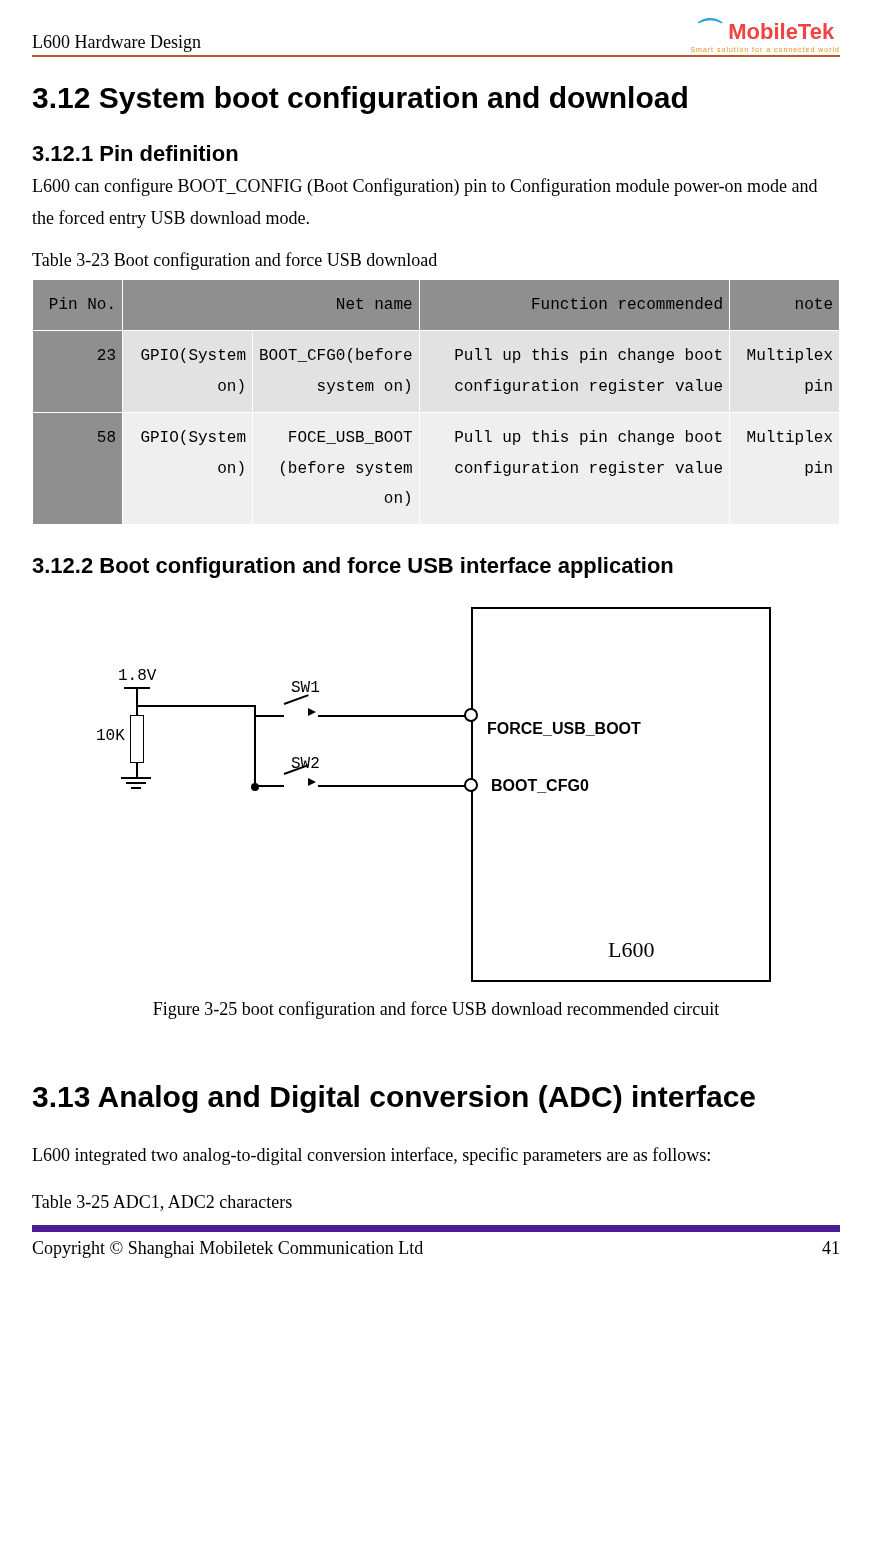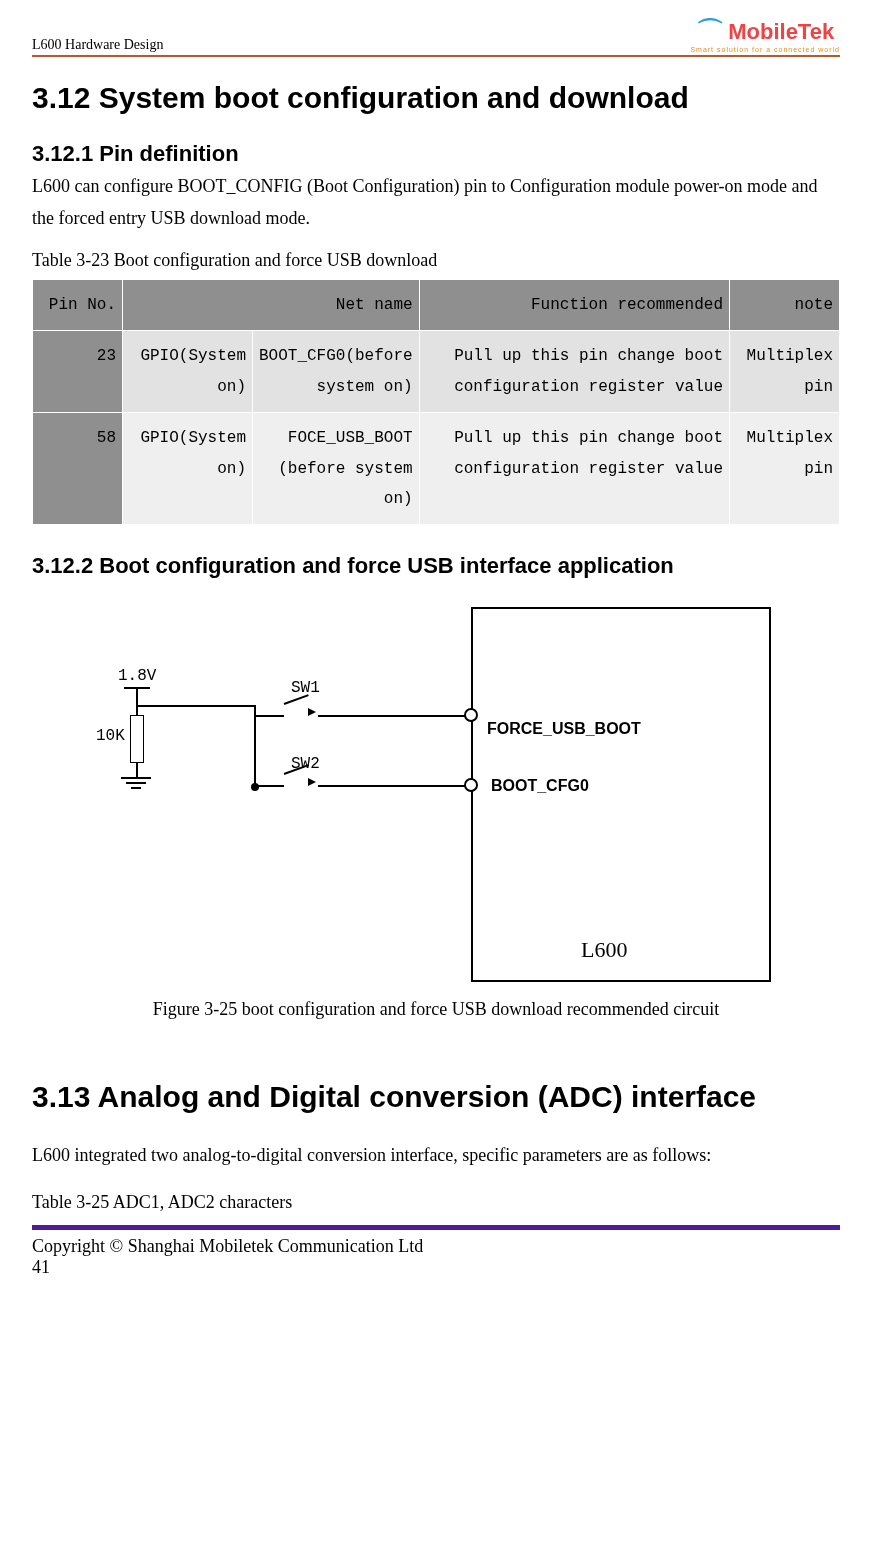--- a/index.html
+++ b/index.html
@@ -12,21 +12,21 @@
     }
     .page { padding: 18px 32px 20px 32px; }
     .header {
       display: flex;
       justify-content: space-between;
       align-items: flex-end;
       border-bottom: 2px solid #b55a29;
       margin-bottom: 20px;
       padding-bottom: 2px;
     }
-    .hdr-title { font-size: 14px; }
+    .hdr-title { font-size: 18px; }
     .logo {
       display: flex;
       flex-direction: column;
       align-items: center;
     }
     .logo-top {
       display: flex;
       align-items: center;
       gap: 4px;
     }
@@ -51,48 +51,47 @@
     .col-note { width: 110px; }
 
     .diagram { position: relative; width: 700px; height: 380px; margin: 28px auto 0; }
     .box {
       position: absolute;
       left: 385px; top: 0;
       width: 300px; height: 375px;
       border: 2px solid #000;
     }
     .pin-label { position: absolute; font-family: Arial, sans-serif; font-weight: bold; font-size: 16px; }
-    .chip-name { position: absolute; left: 495px; top: 330px; font-family: "SimSun", serif; font-size: 22px; }
+    .chip-name { position: absolute; left: 522px; top: 330px; font-family: "SimSun", serif; font-size: 22px; }
     .pin-circle {
       position: absolute; width: 14px; height: 14px; border-radius: 50%;
       border: 2px solid #000; background: #fff;
     }
     
     .wire { position: absolute; background: #000; }
     
     .sw-lbl { position: absolute; font-family: "SimSun","Courier New",monospace; font-size: 16px; }
     
     .rbox { position: absolute; left: 44px; top: 108px; width: 14px; height: 48px; border: 1px solid #000; background: #fff; }
     .rlbl { position: absolute; left: 10px; top: 120px; font-family: "SimSun","Courier New",monospace; font-size: 16px; }
     .v18 { position: absolute; left: 32px; top: 60px; font-family: "SimSun","Courier New",monospace; font-size: 16px; }
     .v18-bar { position: absolute; left: 38px; top: 80px; width: 26px; height: 2px; background: #000; }
     .gnd-line1 { position: absolute; left: 35px; top: 170px; width: 30px; height: 2px; background: #000; }
     .gnd-line2 { position: absolute; left: 40px; top: 175px; width: 20px; height: 2px; background: #000; }
     .gnd-line3 { position: absolute; left: 45px; top: 180px; width: 10px; height: 2px; background: #000; }
     .dot { position: absolute; width: 8px; height: 8px; border-radius: 50%; background: #000; }
     .arrow { position: absolute; width: 0; height: 0; border-top: 4px solid transparent; border-bottom: 4px solid transparent; border-left: 8px solid #000; }
 
     .footer {
-      border-top: 5px solid #4c1d95;
+      border-top: 7px solid #4c1d95;
       margin-top: 12px;
       padding-top: 6px;
       display: flex;
       justify-content: space-between;
       font-size: 18px;
-      flex-direction: column;
     }
   </style>
 </head>
 <body>
 
 <div class="page">
 
   <div class="header">
     <div class="hdr-title">L600 Hardware Design</div>
     <div class="logo">

